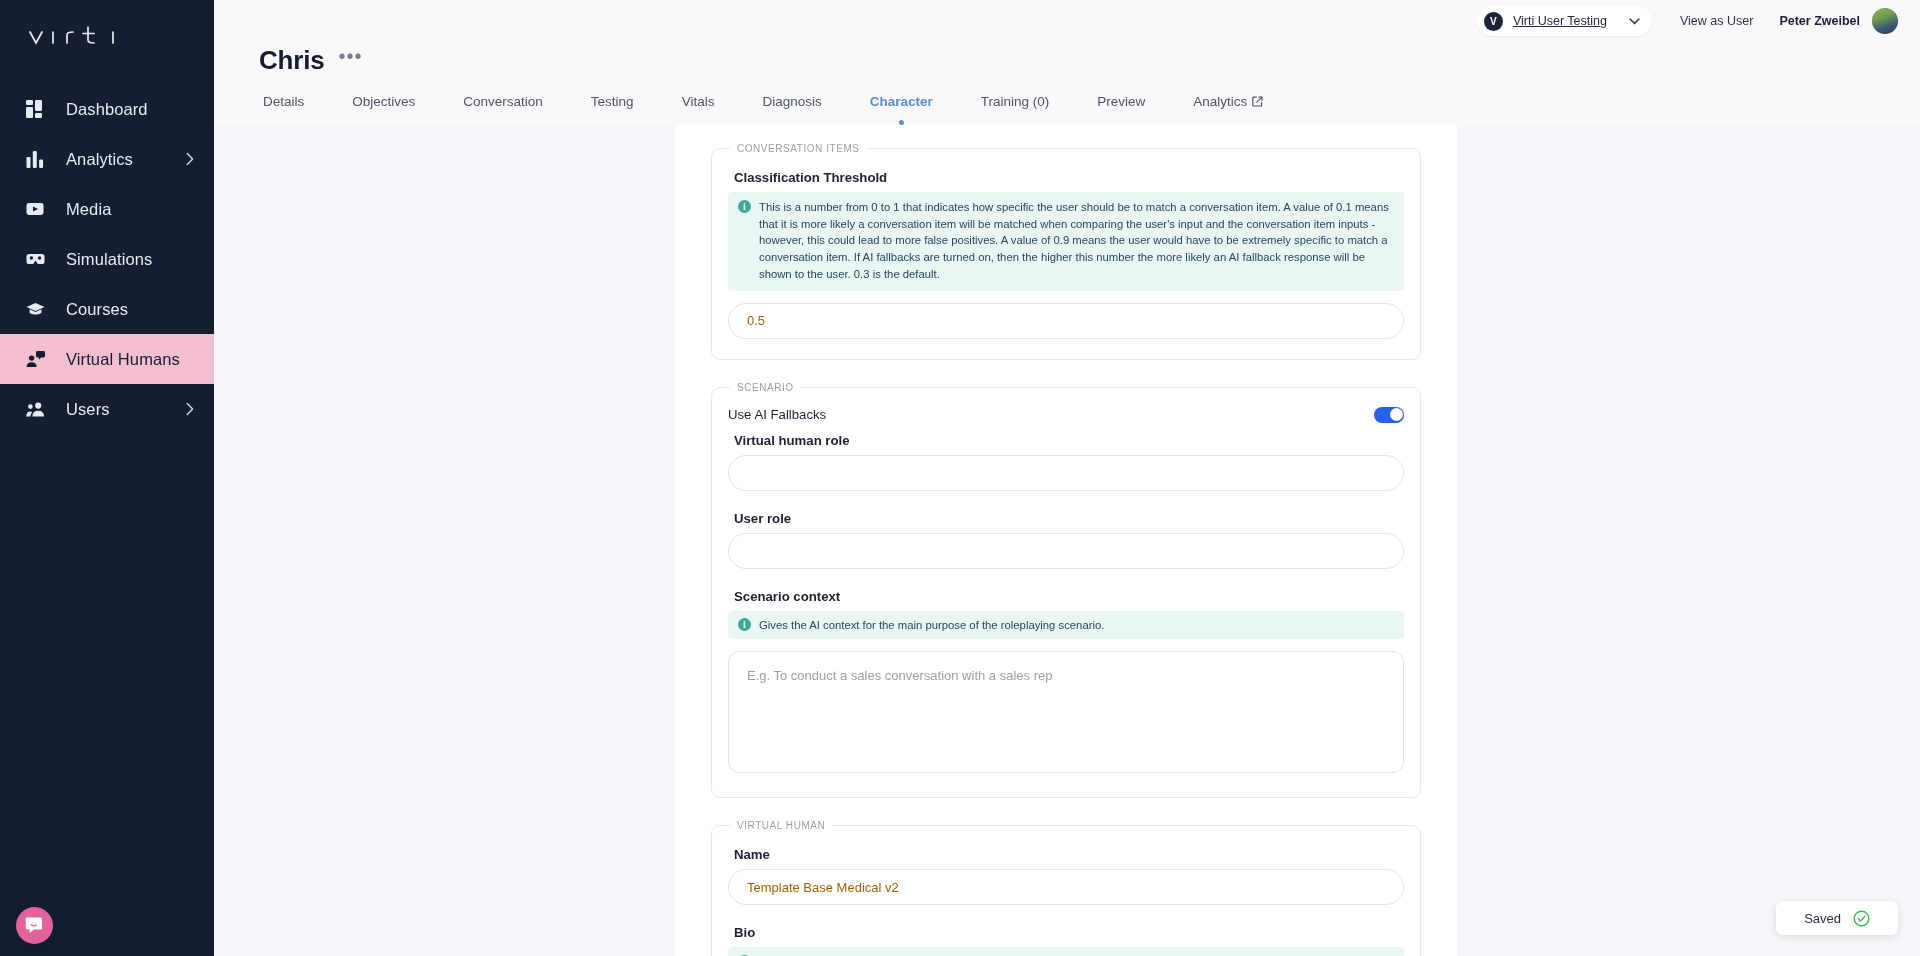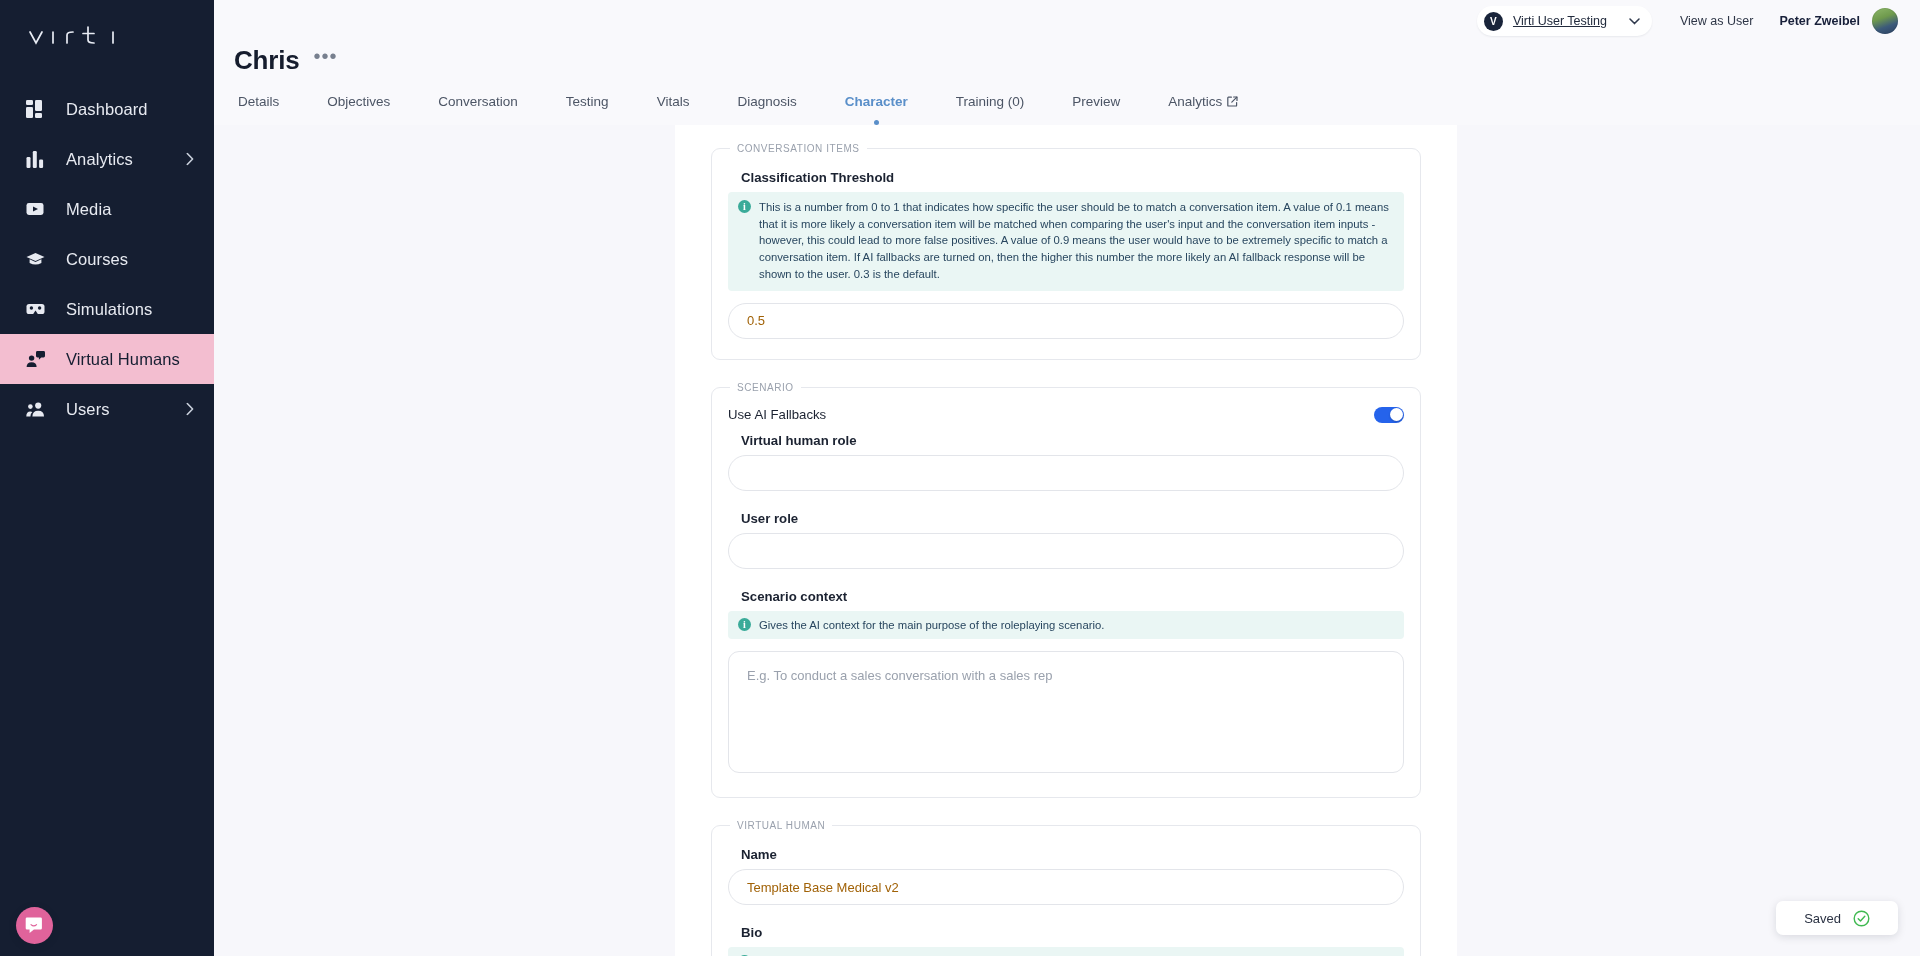--- a/index.html
+++ b/index.html
@@ -68,21 +68,21 @@
     white-space: nowrap; cursor: pointer;
   }
   #user-avatar {
     width: 26px; height: 26px; border-radius: 50%; margin-left: 12px;
     background: linear-gradient(160deg,#8fb96b 0%,#6f9a4d 38%,#3c5a7a 68%,#2a4060 100%);
     flex: 0 0 26px; cursor: pointer;
     box-shadow: inset 0 0 0 1px rgba(0,0,0,.07);
   }
 
   
-  #page-header { padding: 0 0 0 20px; background: #f9f9fc; }
+  #page-header { padding: 0 0 0 45px; background: #f9f9fc; }
   #title-row { display: flex; align-items: center; gap: 14px; height: 36px; }
   #page-title {
     font-size: 26px; font-weight: 700; color: #161d2e; letter-spacing: -.2px;
   }
   #title-dots {
     color: #78808f; font-size: 20px; line-height: 10px; cursor: pointer;
     letter-spacing: 1px; padding-bottom: 8px;
   }
   #tabs {
     display: flex; align-items: flex-start; gap: 0; margin-top: 16px;
@@ -112,21 +112,21 @@
 
   fieldset.card {
     border: 1px solid #e6e8ed; border-radius: 9px; padding: 10px 16px 20px 16px;
     margin-bottom: 22px;
   }
   fieldset.card > legend {
     font-size: 10px; letter-spacing: .55px; color: #9aa1ad; padding: 0 7px;
     margin-left: 2px; text-transform: uppercase;
   }
   .field-label {
-    font-size: 13.2px; font-weight: 700; color: #1b2231; margin: 6px 0 7px 13px;
+    font-size: 13.2px; font-weight: 700; color: #1b2231; margin: 6px 0 7px 6px;
   }
   .info-box {
     background: #eaf6f4; border-radius: 4px; padding: 7px 10px 8px 10px;
     display: flex; gap: 8px; align-items: flex-start; margin-bottom: 12px;
   }
   .info-ico {
     flex: 0 0 13px; width: 13px; height: 13px; border-radius: 50%;
     background: #3aab99; color: #fff; font-size: 10px; font-weight: 700;
     display: flex; align-items: center; justify-content: center;
     font-family: "Liberation Serif", serif; margin-top: 1px;
@@ -228,38 +228,38 @@
           <svg width="18" height="18" viewBox="0 0 18 18">
             <rect x="0.5" y="3" width="17" height="12" rx="2.4" fill="#e7eaf1"></rect>
             <path d="M7 6.5 L12 9 L7 11.5 Z" fill="#151e31"></path>
           </svg>
         </span>
         <span class="nav-label">Media</span>
       </div>
 
       <div class="nav-item">
         <span class="nav-ico">
-          <svg width="19" height="18" viewBox="0 0 19 18" fill="#e7eaf1">
-            <path d="M9.5 3 L18.5 7 L9.5 11 L0.5 7 Z"></path>
-            <path d="M3.6 9.2 L3.6 13 Q9.5 16 15.4 13 L15.4 9.2 L9.5 12 Z"></path>
-          </svg>
-        </span>
-        <span class="nav-label">Courses</span>
-      </div>
-
-      <div class="nav-item">
-        <span class="nav-ico">
           <svg width="19" height="18" viewBox="0 0 19 18">
             <rect x="0.5" y="4" width="18" height="10" rx="2.6" fill="#e7eaf1"></rect>
             <circle cx="5.4" cy="8" r="1.7" fill="#151e31"></circle>
             <circle cx="13.6" cy="8" r="1.7" fill="#151e31"></circle>
             <path d="M7.2 14 L9.5 10.5 L11.8 14 Z" fill="#151e31"></path>
           </svg>
         </span>
         <span class="nav-label">Simulations</span>
+      </div>
+
+      <div class="nav-item">
+        <span class="nav-ico">
+          <svg width="19" height="18" viewBox="0 0 19 18" fill="#e7eaf1">
+            <path d="M9.5 3 L18.5 7 L9.5 11 L0.5 7 Z"></path>
+            <path d="M3.6 9.2 L3.6 13 Q9.5 16 15.4 13 L15.4 9.2 L9.5 12 Z"></path>
+          </svg>
+        </span>
+        <span class="nav-label">Courses</span>
       </div>
 
       <div class="nav-item active">
         <span class="nav-ico">
           <svg width="19" height="18" viewBox="0 0 19 18" fill="#151e31">
             <circle cx="5.6" cy="8.1" r="2.7"></circle>
             <path d="M0.6 17 Q0.6 12.3 5.6 12.3 Q10.6 12.3 10.6 17 Z"></path>
             <path d="M11.4 1 h6.2 a1.4 1.4 0 0 1 1.4 1.4 v3.7 a1.4 1.4 0 0 1 -1.4 1.4 h-2.4 l-2.3 2.2 v-2.2 h-1.5 a1.4 1.4 0 0 1 -1.4 -1.4 v-3.7 a1.4 1.4 0 0 1 1.4 -1.4 z"></path>
           </svg>
         </span>

